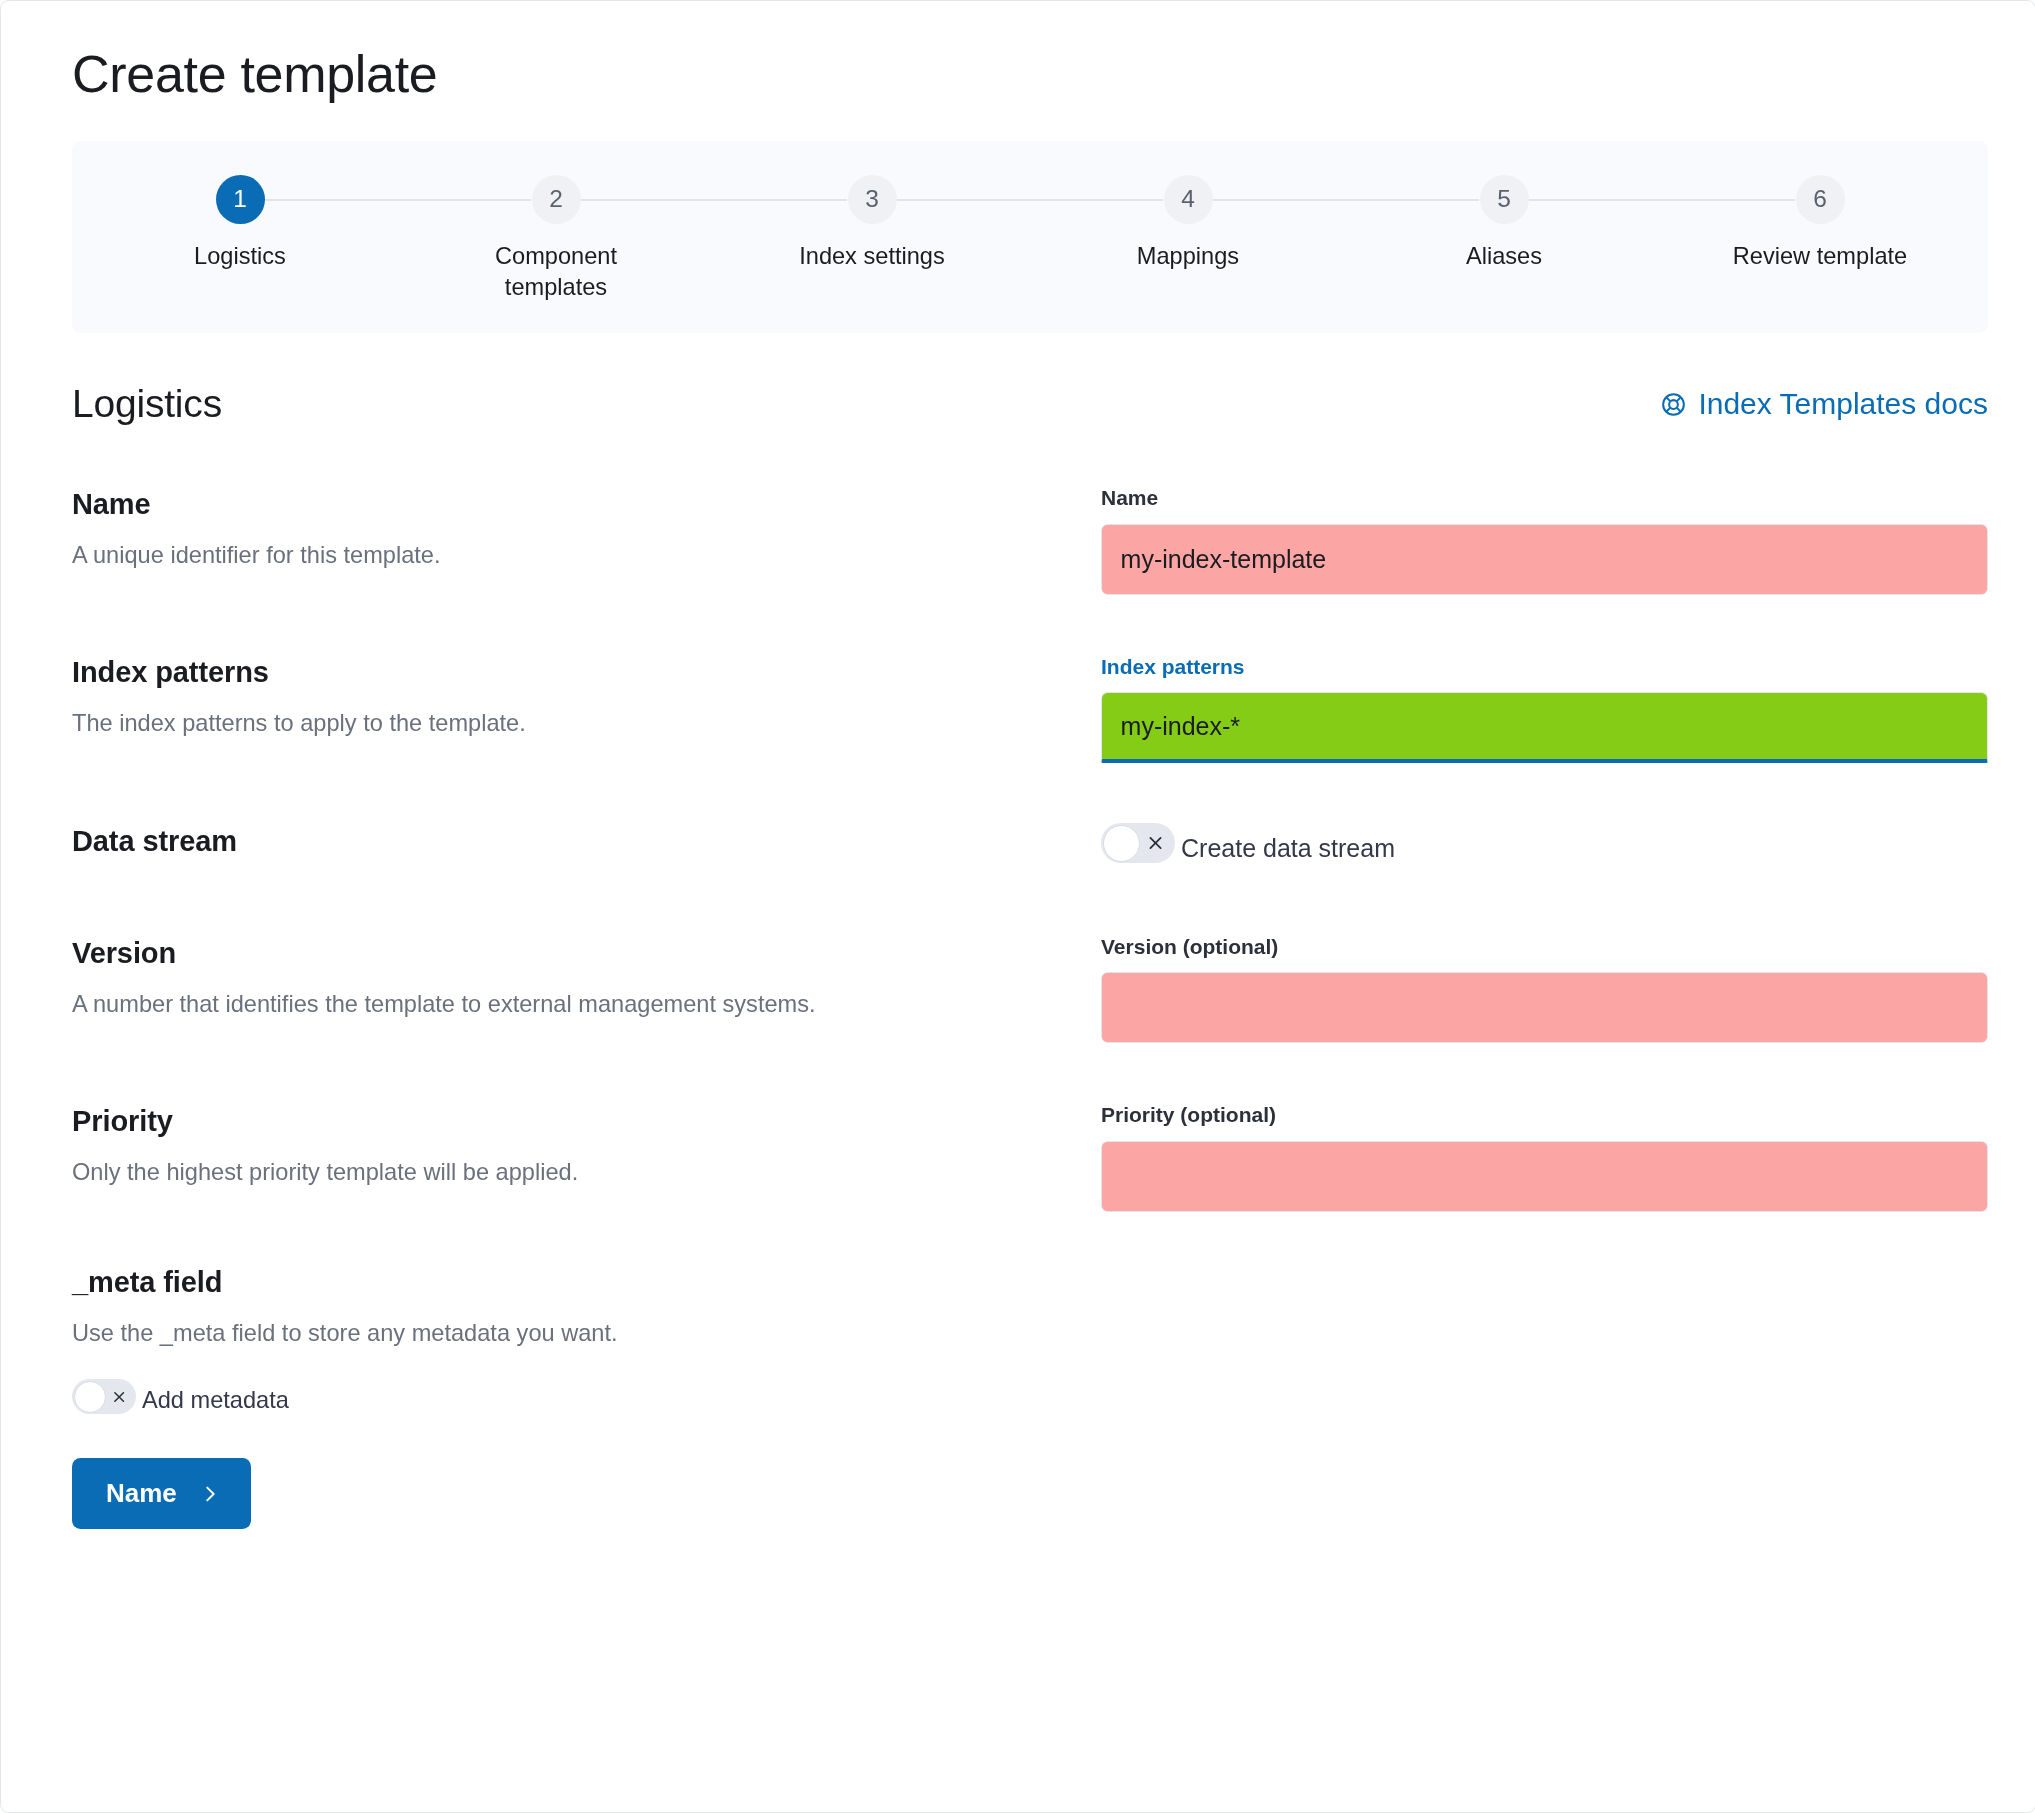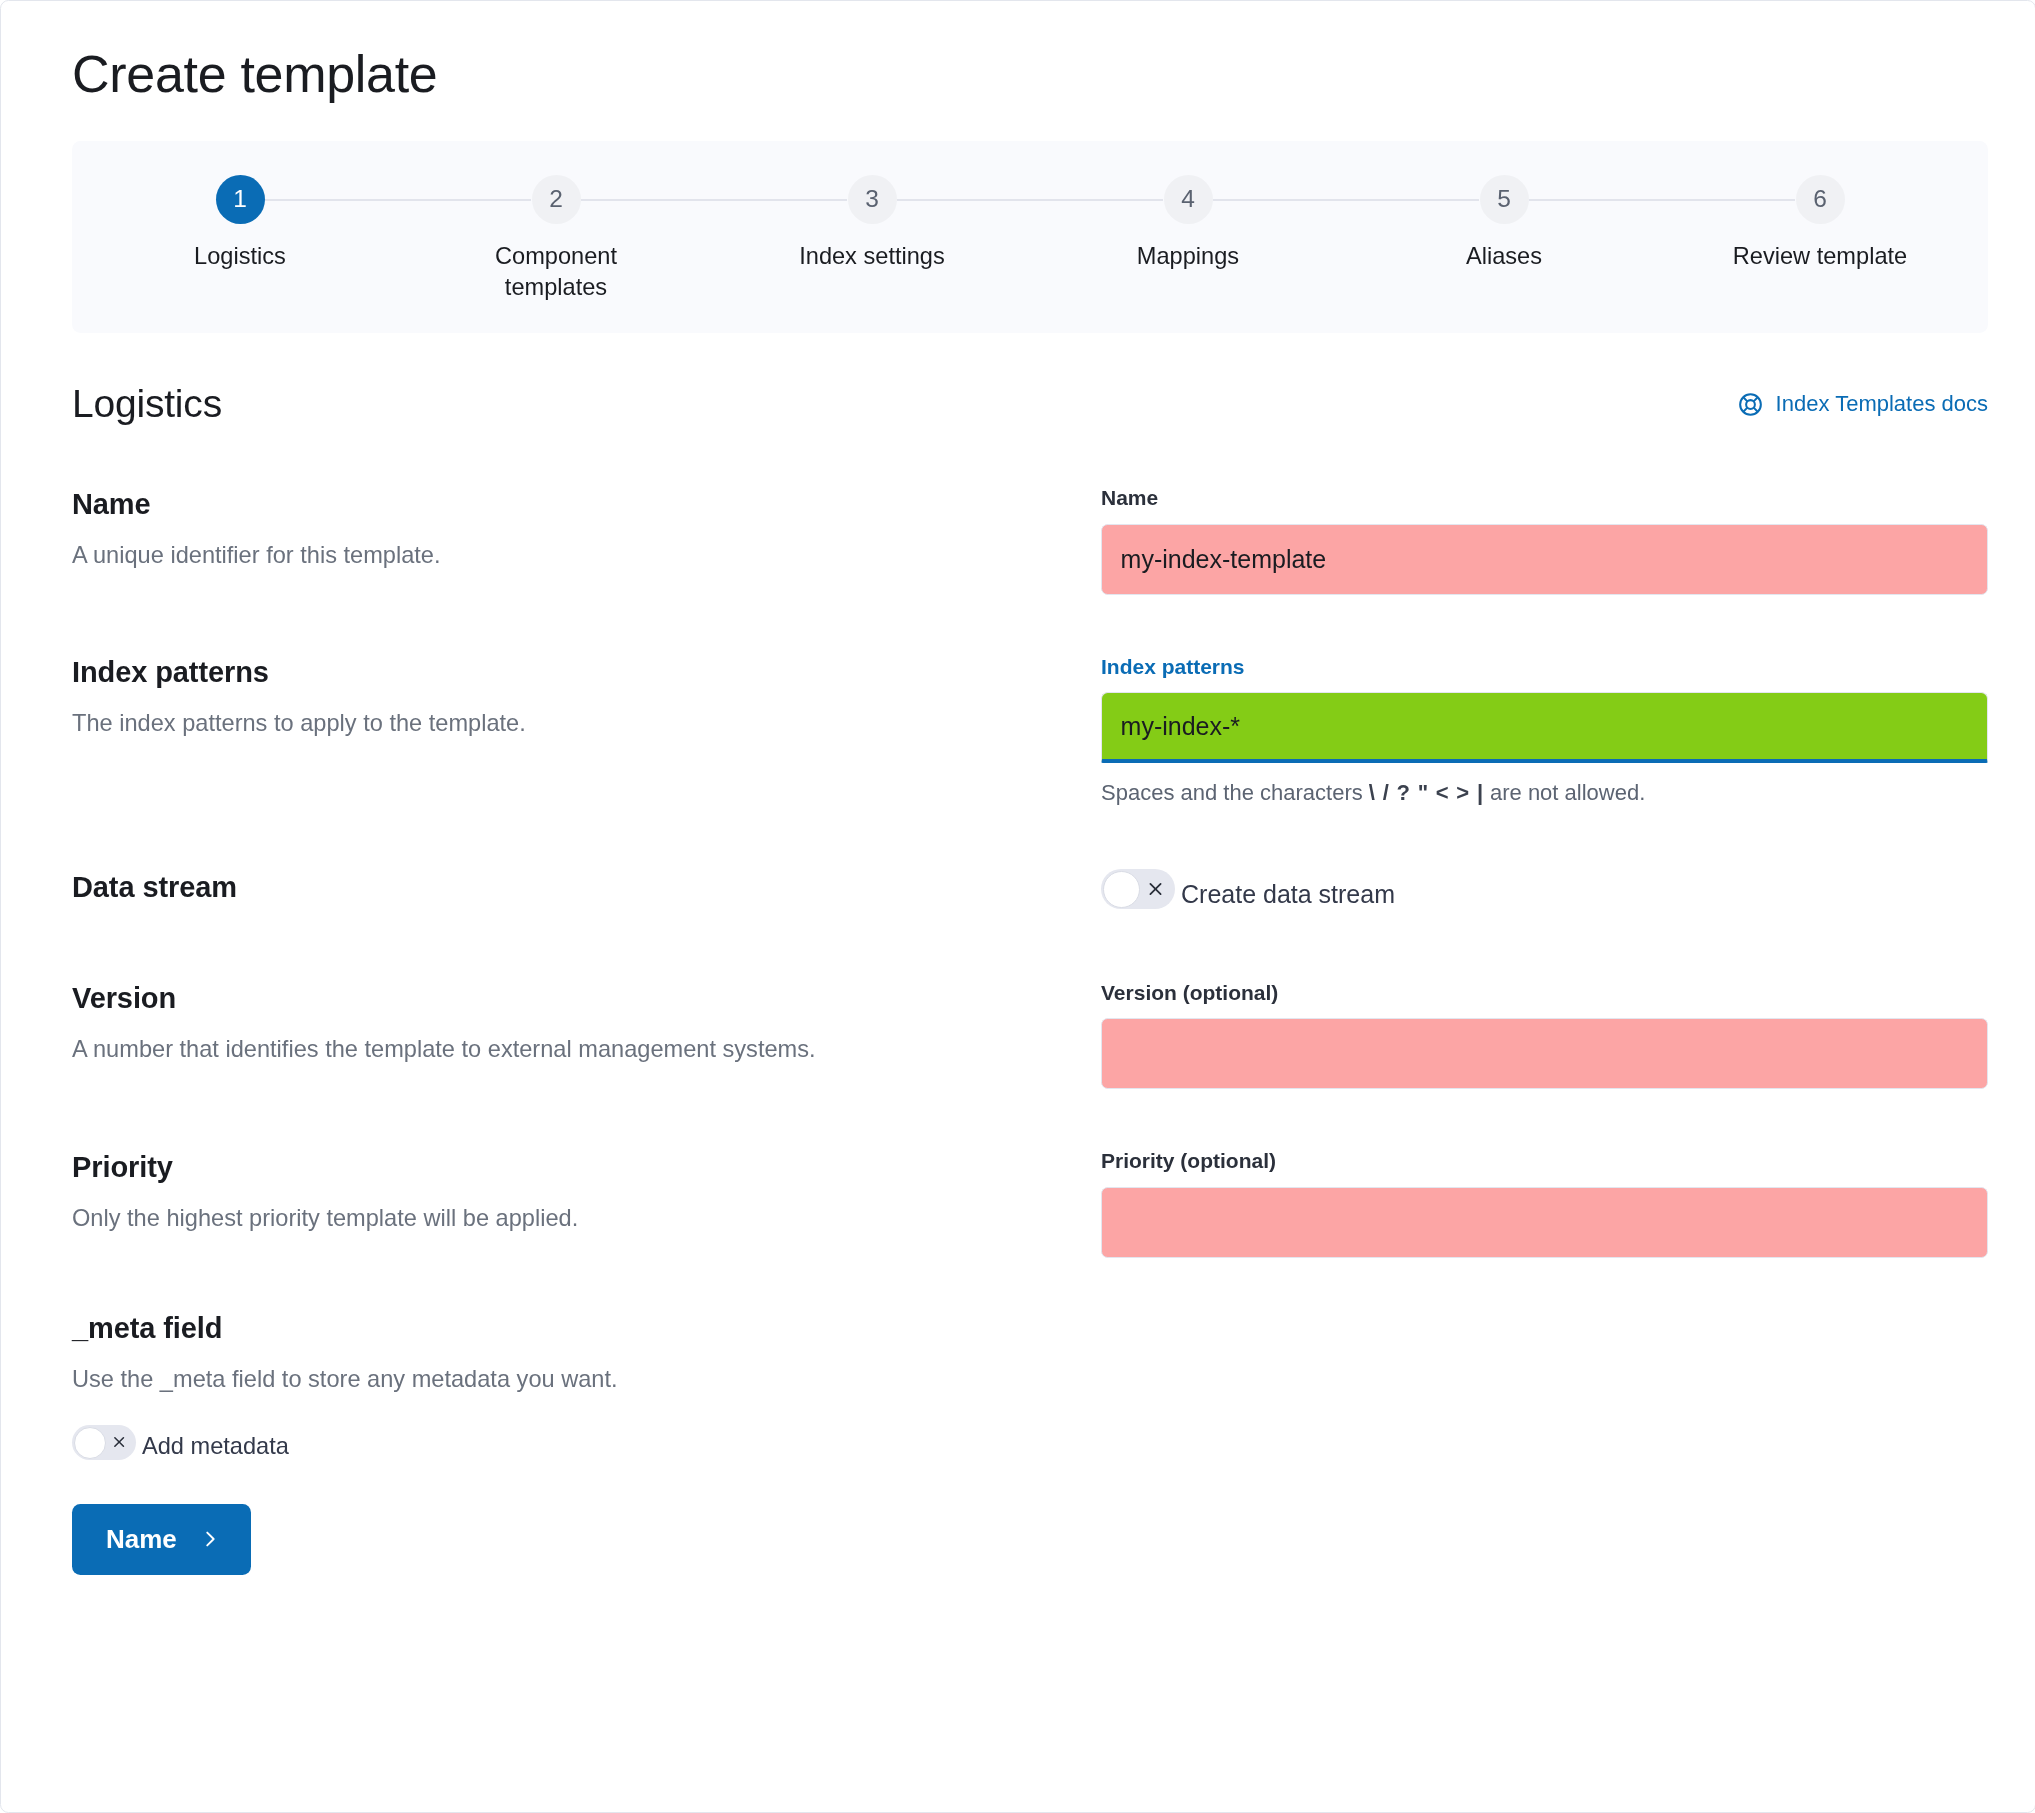--- a/index.html
+++ b/index.html
@@ -97,21 +97,21 @@
     font-size: 39px;
     font-weight: 400;
     letter-spacing: -0.2px;
     color: #1a1c21;
   }
   .docs-link {
     display: inline-flex;
     align-items: center;
     gap: 11.8px;
     color: #0a6cb5;
-    font-size: 22px;
+    font-size: 30px;
     text-decoration: none;
     cursor: pointer;
   }
   .docs-link svg { display: block; }
 
   
   .form-row {
     display: flex;
     align-items: flex-start;
     gap: 51px;
@@ -323,21 +323,20 @@
     </div>
 
     <div class="form-row">
       <div class="col-left">
         <div class="field-title">Index patterns</div>
         <p class="field-desc">The index patterns to apply to the template.</p>
       </div>
       <div class="col-right">
         <label class="input-label focused">Index patterns</label>
         <input class="text-input focused" type="text" value="my-index-*" style="">
-        <div class="help-text"><span>Spaces and the characters </span><b>\ / ? " &lt; &gt; |</b><span> are not allowed.</span></div>
       </div>
     </div>
 
     <div class="form-row">
       <div class="col-left">
         <div class="field-title">Data stream</div>
       </div>
       <div class="col-right">
         <div class="switch-row">
           <span class="switch">

